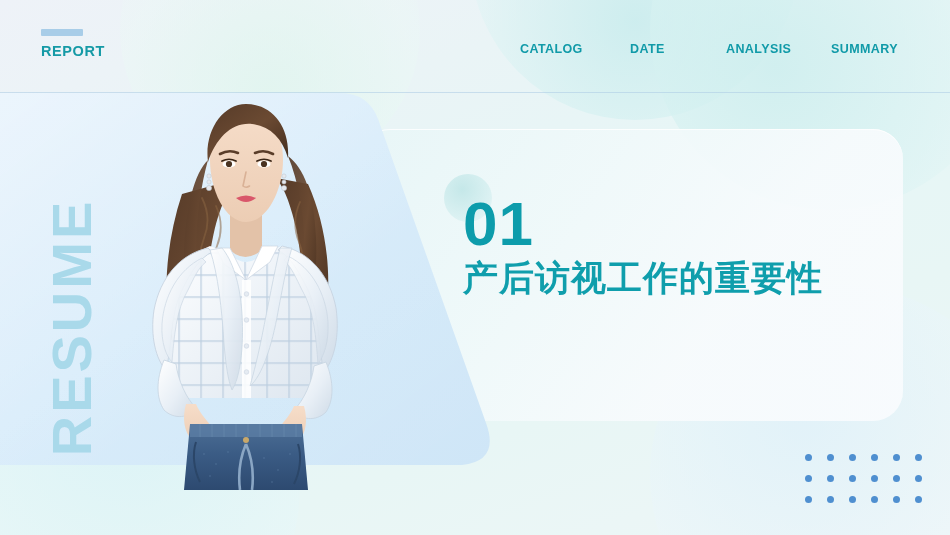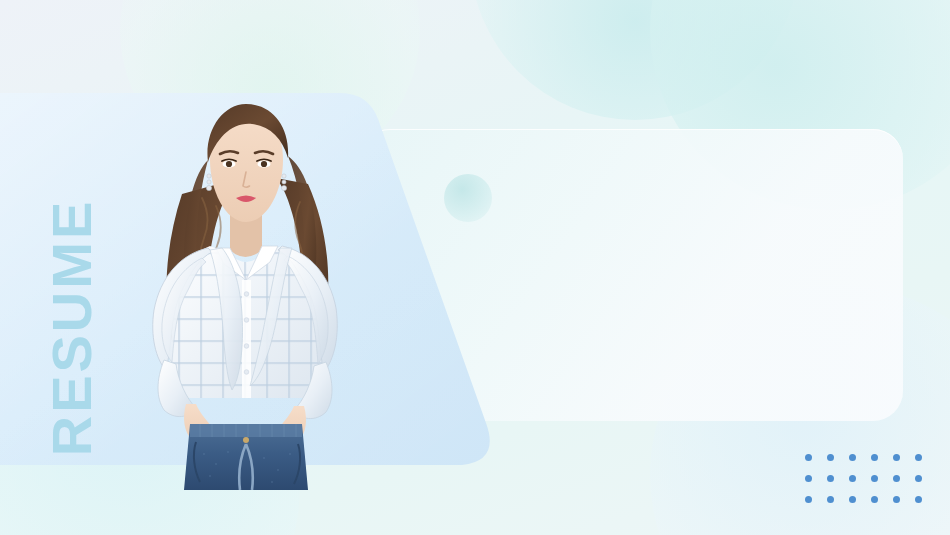--- a/index.html
+++ b/index.html
@@ -193,20 +193,35 @@
 <body>
 
 <div id="slide">
 
   <div class="bg-blob blob-topleft"></div>
   <div class="bg-blob blob-topright2"></div>
   <div class="bg-blob blob-topright"></div>
   <div class="bg-blob blob-bottomright"></div>
   <div class="bg-blob blob-bottomleft"></div>
 
+  <div class="header">
+    <div class="brand">
+      <div class="brand-bar"></div>
+      <div class="brand-label">REPORT</div>
+    </div>
+
+    <div class="nav">
+      <div class="nav-item nav-0">CATALOG</div>
+      <div class="nav-item nav-1">DATE</div>
+      <div class="nav-item nav-2">ANALYSIS</div>
+      <div class="nav-item nav-3">SUMMARY</div>
+    </div>
+
+    <div class="header-rule"></div>
+  </div>
 
   <div class="content-card"></div>
 
   <div class="left-panel">
     <svg width="500" height="397" viewBox="0 0 500 397" xmlns="http://www.w3.org/2000/svg">
       <defs>
         <linearGradient id="panelGrad" x1="0" y1="0" x2="1" y2="1">
           <stop offset="0%" stop-color="#dcedfb"></stop>
           <stop offset="45%" stop-color="#d6ebfa"></stop>
           <stop offset="100%" stop-color="#cfe6f7"></stop>
@@ -392,20 +407,24 @@
           <circle cx="166" cy="372" r="1"></circle>
             <circle cx="178" cy="356" r="1"></circle>
           <circle cx="98" cy="378" r="1"></circle>
             <circle cx="160" cy="384" r="1"></circle>
         </g>
       </g>
     </svg>
   </div>
 
   <div class="heading-circle"></div>
+  <div class="heading">
+    <div class="heading-num">01</div>
+    <div class="heading-title">产后访视工作的重要性</div>
+  </div>
 
   <div class="dot-grid">
     <div class="dot"></div>
     <div class="dot"></div>
     <div class="dot"></div>
     <div class="dot"></div>
     <div class="dot"></div>
     <div class="dot"></div>
     <div class="dot"></div>
     <div class="dot"></div>

